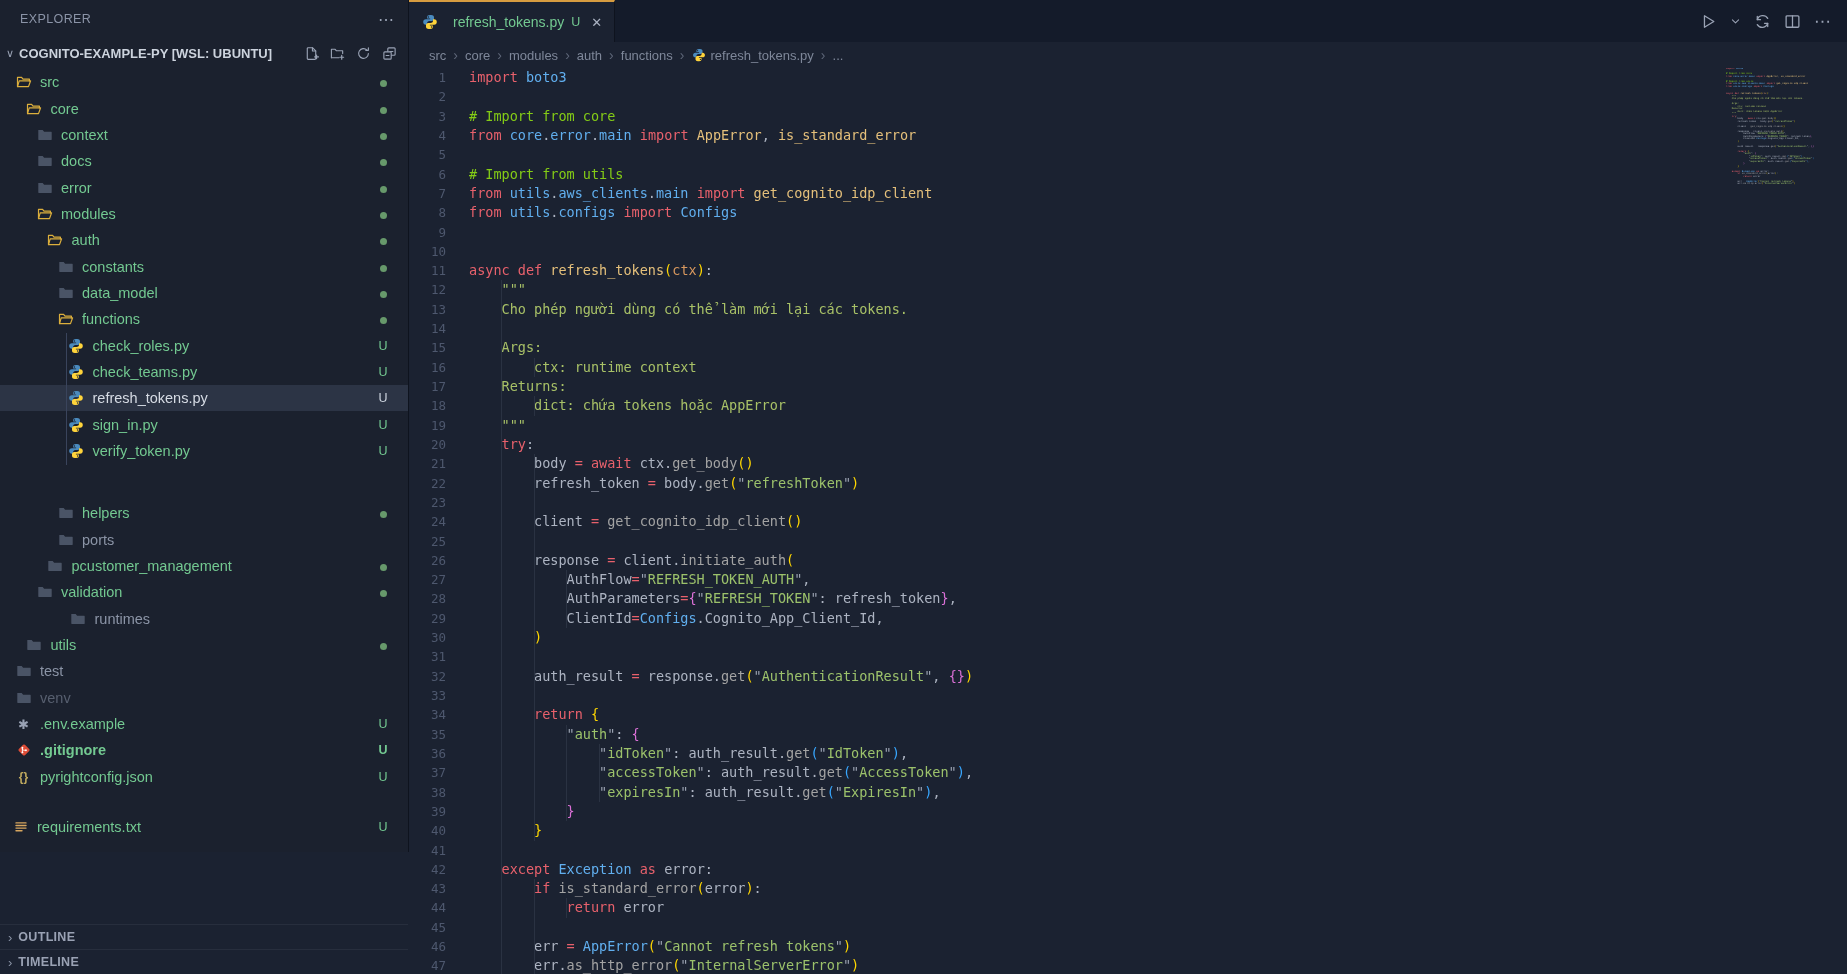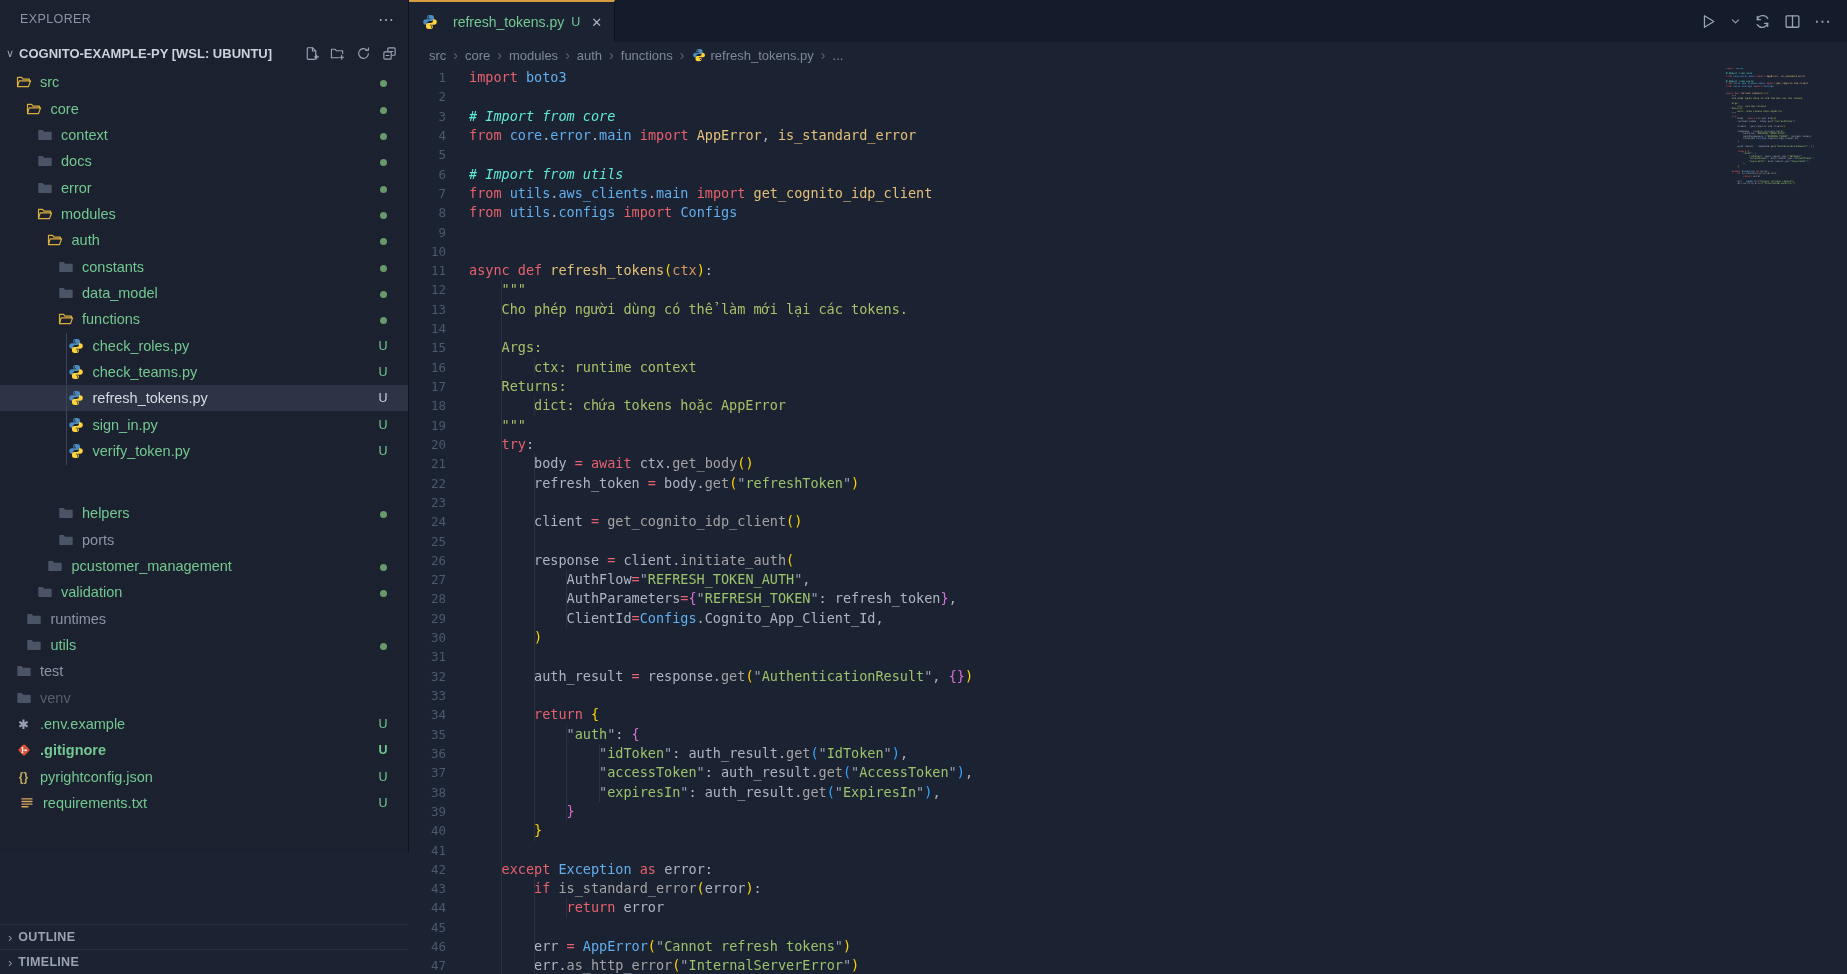--- a/index.html
+++ b/index.html
@@ -75,21 +75,21 @@
     overflow:hidden; cursor:text; }
   .cl { display:flex; height:19.32px; font-family:"DejaVu Sans Mono", monospace;
     font-size:13.5px; line-height:19.32px; }
   .ln { flex:0 0 37px; text-align:right; color:#4e586e; font-size:12.5px;
     line-height:19.32px; }
   .lc { position:relative; margin-left:23px; white-space:pre; }
   .guide { position:absolute; top:0; bottom:0; width:1px; background:#2a3242; }
   .tk-k { color:#e8616c; } .tk-t { color:#adb4c2; } .tk-m { color:#61afef; }
   .tk-c { color:#e5c07b; } .tk-f { color:#a3a3a3; } .tk-s { color:#9cc26b; }
   .tk-d { color:#a8c167; } .tk-q { color:#9aa2b1; }
-  .tk-C { color:#5eead4; font-style:italic; }
+  .tk-C { color:#84cc16; }
   .tk-p { color:#d8985f; }
   .tk-1 { color:#ffd700; } .tk-2 { color:#da70d6; } .tk-3 { color:#38a7ff; }
 
   
   #minimap { position:absolute; left:1726px; top:68px; width:88px; height:130px;
     overflow:hidden; cursor:pointer; }
   .mm-line { height:2.5px; font-family:"DejaVu Sans Mono", monospace;
     font-size:2.4px; line-height:2.5px; white-space:pre; }
 </style>
 </head>
@@ -320,21 +320,21 @@
         </div>
         <div class="trow" style="padding-left: 36px;">
           <span class="ticon">
             <svg viewBox="0 0 16 16">
               <path fill="#4a5466" d="M1.3 3h4.4l1.4 1.7h7.1c.3 0 .5.2.5.5v7.3c0 .3-.2.5-.5.5H1.8c-.3 0-.5-.2-.5-.5z"></path>
             </svg>
           </span>
           <span class="tlabel cg">validation</span>
           <span class="tbadge"><span class="bdot"></span></span>
         </div>
-        <div class="trow" style="padding-left: 25.5px;">
+        <div class="trow" style="padding-left: 25.5px; margin-left: 44px;">
           <span class="ticon">
             <svg viewBox="0 0 16 16">
               <path fill="#4a5466" d="M1.3 3h4.4l1.4 1.7h7.1c.3 0 .5.2.5.5v7.3c0 .3-.2.5-.5.5H1.8c-.3 0-.5-.2-.5-.5z"></path>
             </svg>
           </span>
           <span class="tlabel cn">runtimes</span>
         </div>
         <div class="trow" style="padding-left: 25.5px;">
           <span class="ticon">
             <svg viewBox="0 0 16 16">
@@ -380,21 +380,21 @@
           <span class="tlabel cg">.gitignore</span>
           <span class="tbadge bU">U</span>
         </div>
         <div class="trow" style="padding-left: 15px;">
           <span class="ticon">
             <span style="color:#bfa95f;font-size:12px;font-weight:bold">{}</span>
           </span>
           <span class="tlabel cg">pyrightconfig.json</span>
           <span class="tbadge bU">U</span>
         </div>
-        <div class="trow" style="padding-left: 18px;">
+        <div class="trow" style="padding-left: 12px; margin-top: 24px;">
           <span class="ticon">
             <svg viewBox="0 0 16 16" fill="none" stroke="currentColor" stroke-width="1.2" stroke-linecap="round" stroke-linejoin="round">
               <path d="M3 3.9h10M3 6.5h10M3 9.1h10M3 11.7h6" stroke="#d7a65f" stroke-width="1.4"></path>
             </svg>
           </span>
           <span class="tlabel cg">requirements.txt</span>
           <span class="tbadge bU">U</span>
         </div>
       </div>
     <div id="tree-guide"></div>

